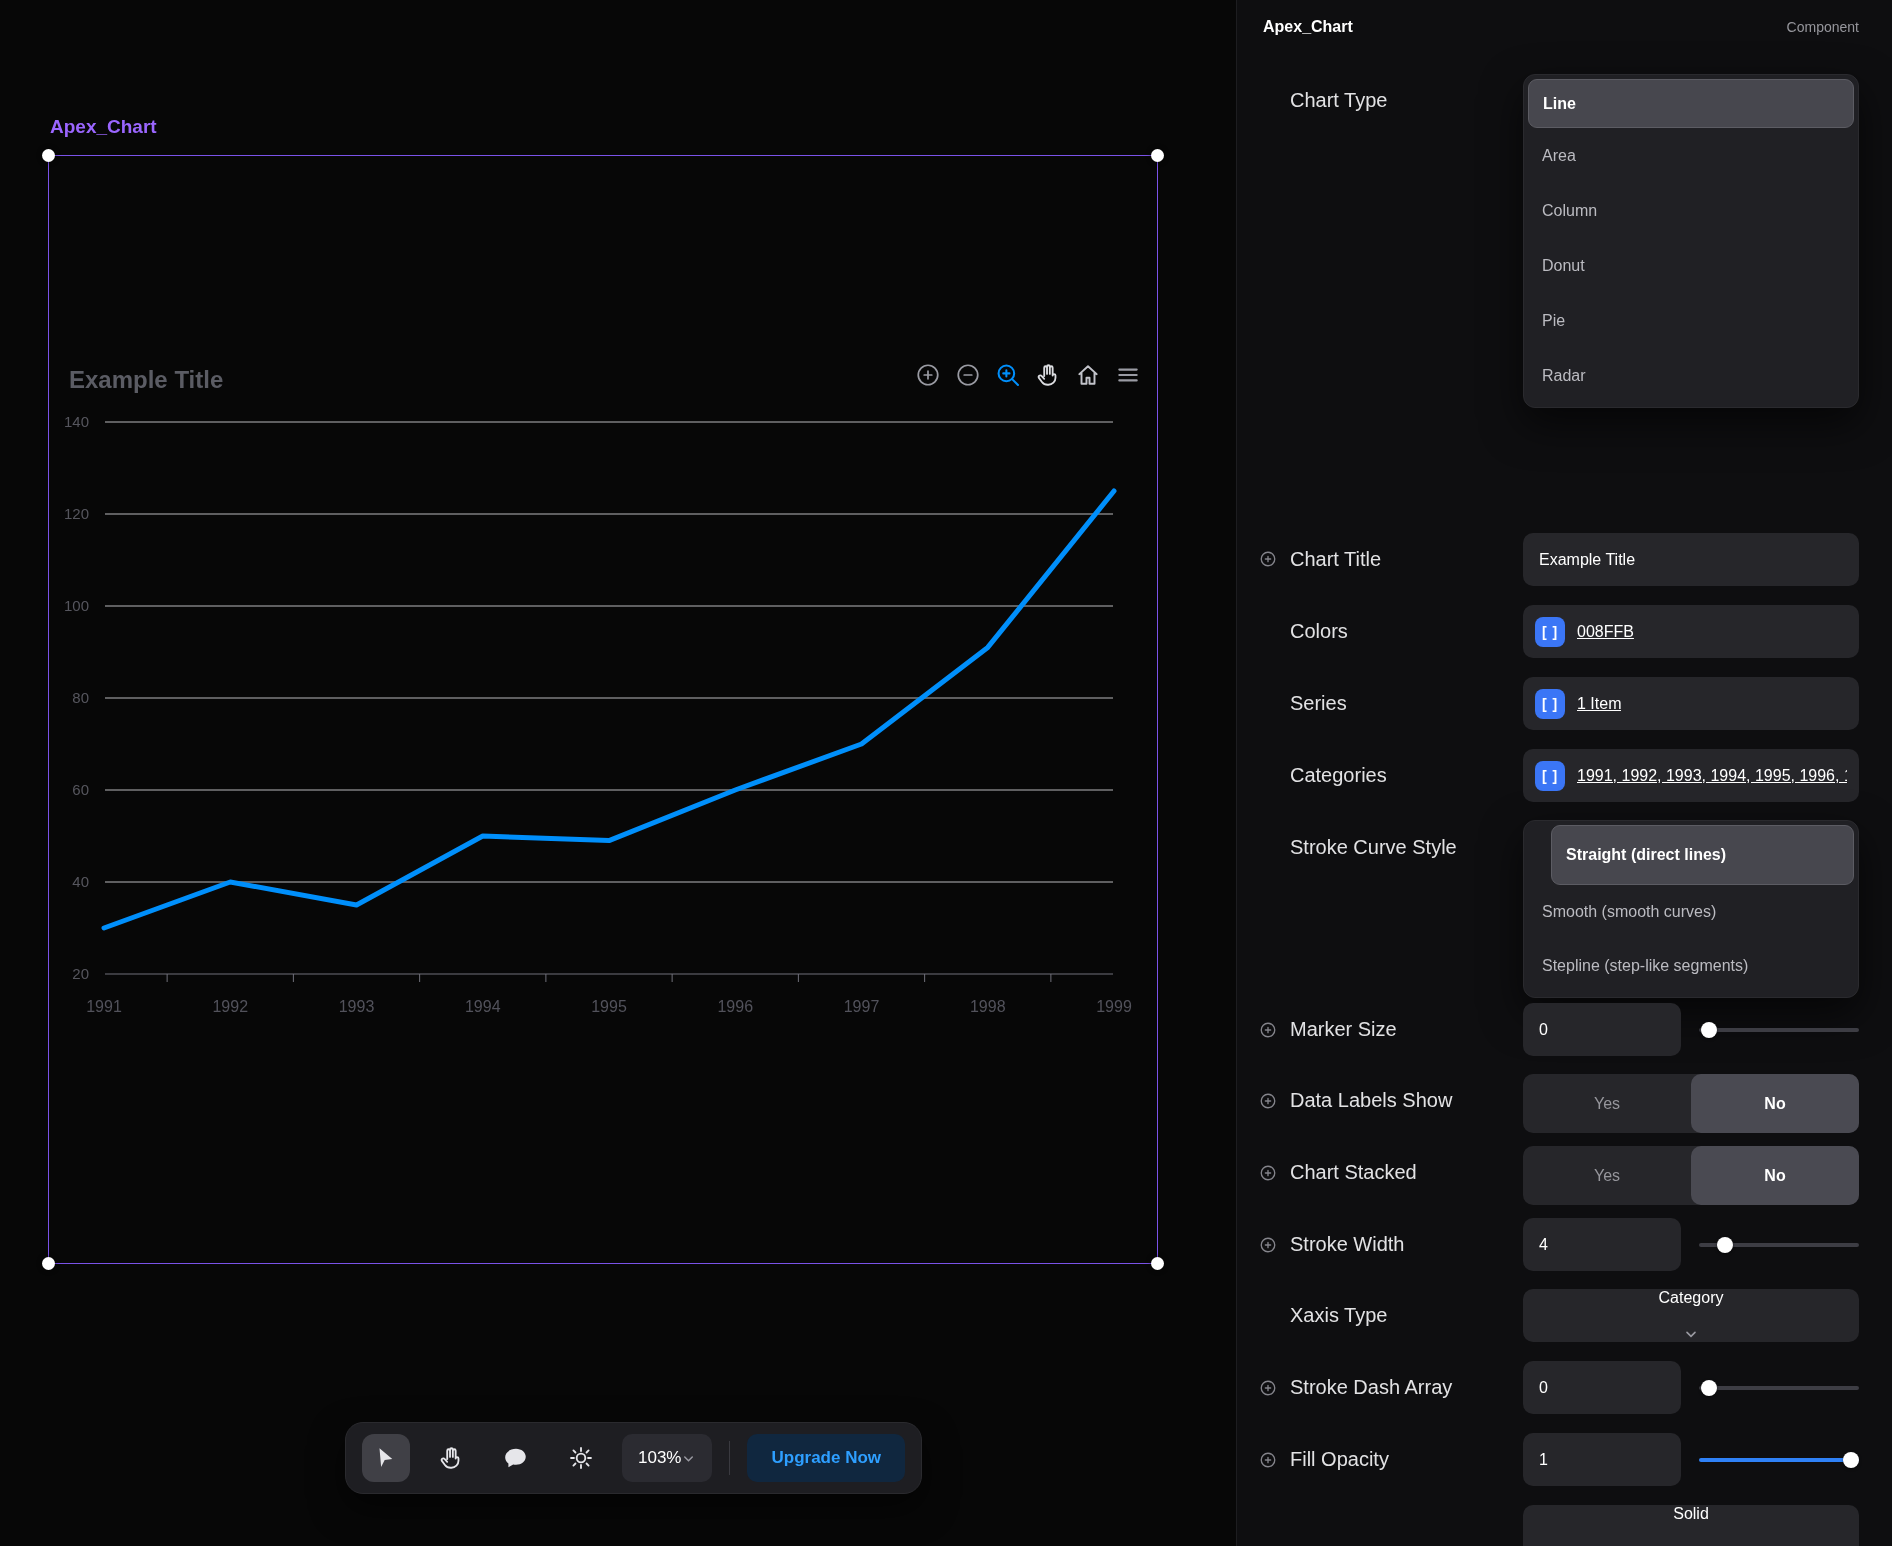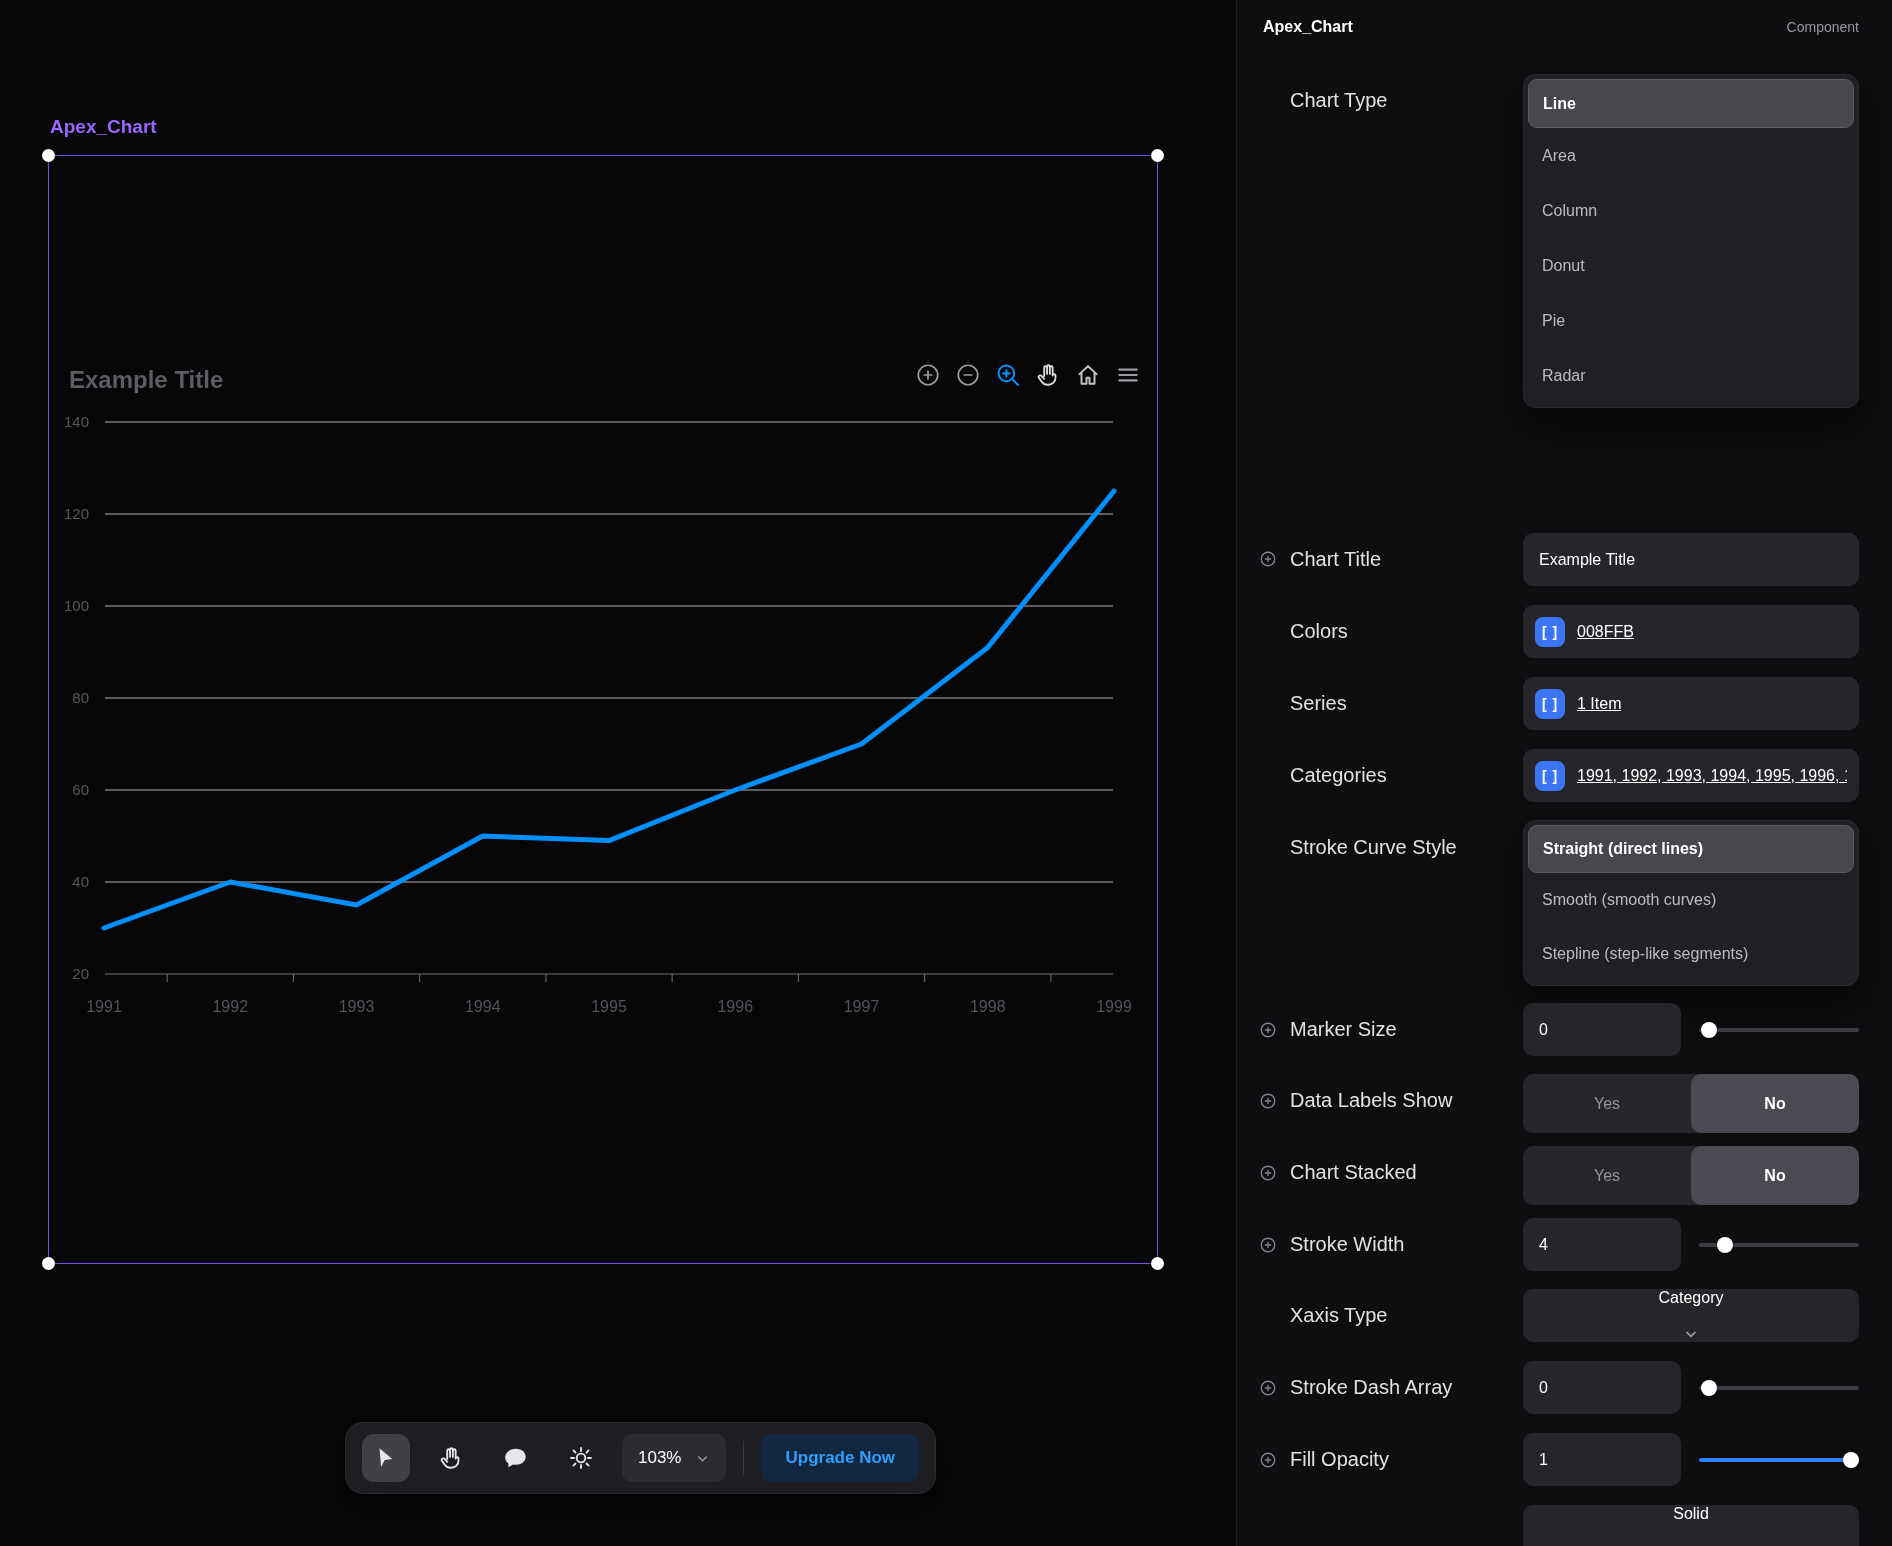--- a/index.html
+++ b/index.html
@@ -20,21 +20,21 @@
   .apex-toolbar .aicon{width:26px;height:26px;color:#9a9ba3;display:flex;align-items:center;justify-content:center;}
   .aicon.blue{color:#008FFB}.aicon.light{color:#dcdde1}.aicon.mid{color:#c2c3ca}
   .aicon svg{width:100%;height:100%;}
   
   .bottom-toolbar{position:absolute;left:345px;top:1422px;height:70px;border-radius:18px;background:#1e1e22;
     border:1px solid #2a2a2e;display:flex;align-items:center;padding:0 16px;gap:17px;
     box-shadow:0 14px 34px rgba(0,0,0,.55);}
   .tool-btn{width:48px;height:48px;border-radius:12px;display:flex;align-items:center;justify-content:center;color:#e6e6ea;}
   .tool-btn.selected{background:#404046;}
   .tool-btn svg{width:26px;height:26px;}
-  .zoom-pill{height:48px;border-radius:10px;background:#2b2b31;display:flex;align-items:center;gap:14px;padding:0 16px;font-size:17px;color:#fff;}
+  .zoom-pill{height:48px;border-radius:10px;background:#2b2b31;display:flex;align-items:center;gap:0;padding:0 16px;font-size:17px;color:#fff;}
   .zoom-pill svg{width:15px;height:15px;color:#9a9aa2;}
   .tb-divider{width:1px;height:34px;background:#3a3a40;}
   .upgrade-btn{height:48px;border-radius:10px;background:#10273f;color:#2e9fff;font-weight:700;font-size:17px;display:flex;align-items:center;padding:0 24px;}
   
   .panel{position:absolute;left:1236px;top:0;width:656px;height:1546px;background:#0e0e10;border-left:1px solid #1d1d20;overflow:hidden;}
   .panel-header{position:absolute;left:26px;right:34px;top:18px;display:flex;justify-content:space-between;align-items:center;}
   .panel-title{font-size:16px;font-weight:700;color:#fff;}
   .panel-badge{font-size:14px;color:#96969c;}
   .p-label{position:absolute;left:53px;font-size:20px;color:#e2e2e4;line-height:20px;white-space:nowrap;}
   .p-reset{position:absolute;left:22px;width:18px;height:18px;color:#84848b;}
@@ -44,21 +44,21 @@
   .field.num{width:158px;}
   .field.select{justify-content:space-between;flex-direction:column;}
   .field.select svg{width:16px;height:16px;color:#9a9aa2;flex:0 0 auto;}
   .arr{gap:12px;padding:0 12px;}
   .arr-badge{width:30px;height:30px;border-radius:8px;background:#3b76f6;display:flex;align-items:center;justify-content:center;color:#fff;font-weight:700;font-size:14px;flex:0 0 auto;letter-spacing:1px;}
   .arr-text{white-space:nowrap;overflow:hidden;text-decoration:underline;}
   .listbox{background:#202024;border-radius:12px;padding:4px;border:1px solid #2a2a2e;box-shadow:0 16px 40px rgba(0,0,0,.6);}
   .listbox .opt{height:55px;display:flex;align-items:center;padding:0 14px;color:#bbbbc1;font-size:16px;border-radius:9px;box-sizing:border-box;}
   .listbox .opt.selected{height:49px;background:#47474e;color:#fff;font-weight:700;border:1px solid #5c5c63;}
   .listbox.curve .opt{height:54px;}
-  .listbox.curve .opt.selected{height:48px;}
+  .listbox.curve .opt.selected{height:60px;margin-left:23px;}
   .seg{height:59px;background:#26262a;border-radius:10px;display:flex;}
   .seg .sopt{flex:1;display:flex;align-items:center;justify-content:center;font-size:16px;color:#96969c;border-radius:10px;}
   .seg .sopt.selected{background:#4a4a52;color:#fff;font-weight:700;}
   .slider{position:absolute;left:462px;width:160px;height:53px;}
   .slider .track{position:absolute;top:25px;left:0;right:0;height:4px;border-radius:2px;background:#3d3d44;}
   .slider .track.filled{background:#2f81f7;}
   .slider .thumb{position:absolute;top:19px;width:16px;height:16px;border-radius:50%;background:#fff;box-shadow:0 1px 3px rgba(0,0,0,.5);}
 </style>
 </head>
 <body>

